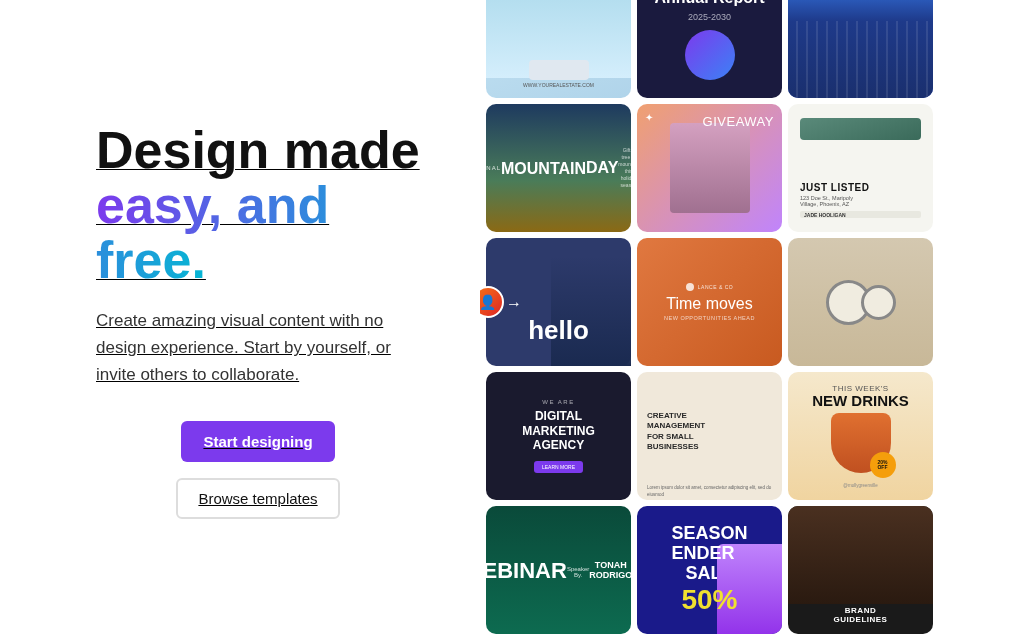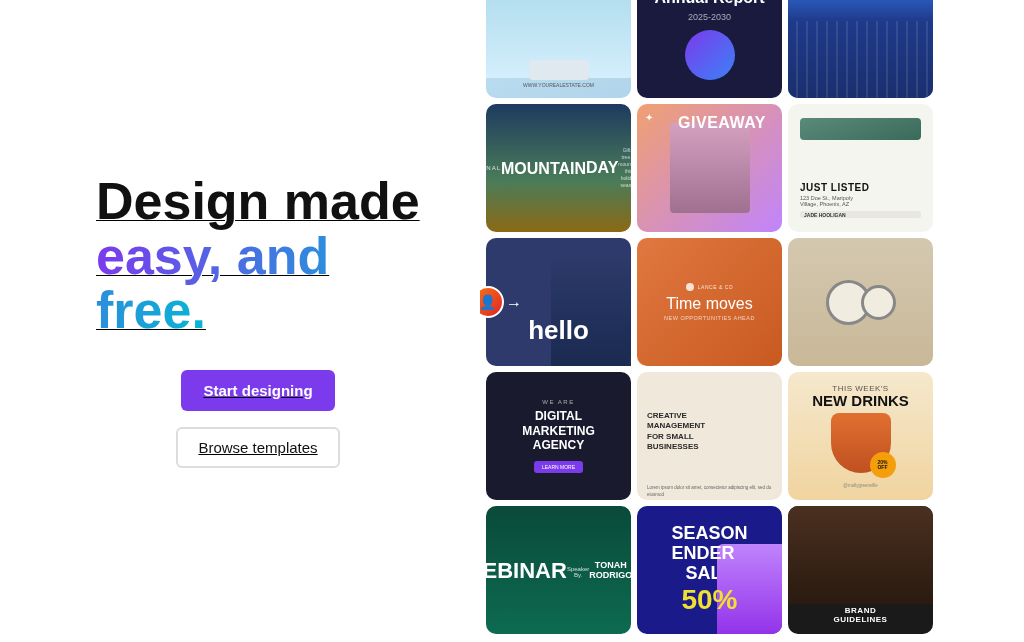--- a/index.html
+++ b/index.html
@@ -244,24 +244,24 @@
       position: relative;
     }
     .card-5-photo {
       width: 80px; height: 90px;
       object-fit: cover;
       border-radius: 4px;
       background: linear-gradient(180deg, #d4a0c0 0%, #a07090 100%);
     }
     .card-5-text {
       position: absolute;
-      top: 10px; right: 16px;
-      color: #fff;
-      font-size: 16px;
-      font-weight: 700;
+      top: 10px; right: 8px;
+      color: #fff;
+      font-size: 13px;
+      font-weight: 400;
       text-align: right;
       letter-spacing: 0.5px;
     }
     .card-5-star {
       position: absolute;
       top: 8px; left: 8px;
       color: #fff;
       font-size: 10px;
     }
 
@@ -666,20 +666,21 @@
 
 <div class="left-panel">
   <div>
     <span class="headline-black">Design made</span>
   </div>
   <div>
     <span class="headline-gradient">
       easy, and<br>free.
     </span>
   </div>
+  <p class="subtext">Create amazing visual content with no design experience. Start by yourself, or invite others to collaborate.</p>
   <div class="cta-row">
     <button class="btn-primary">Start designing</button>
     <button class="btn-secondary">Browse templates</button>
   </div>
 </div>
 
 <div class="right-panel">
   <div class="collage">
 
     <div class="card card-1">

